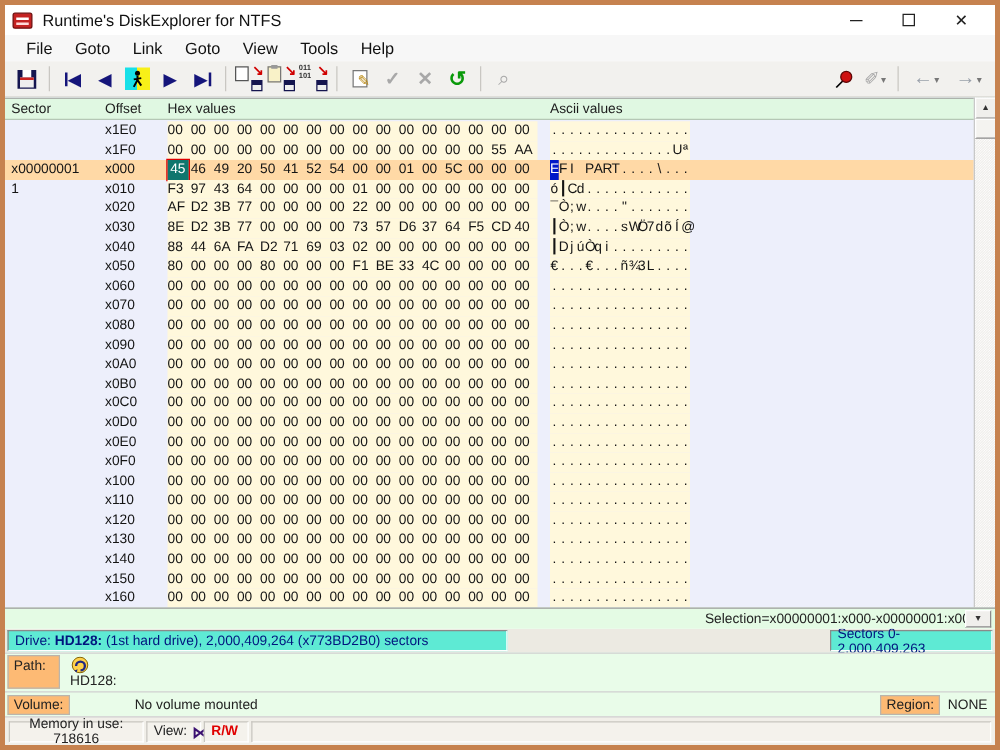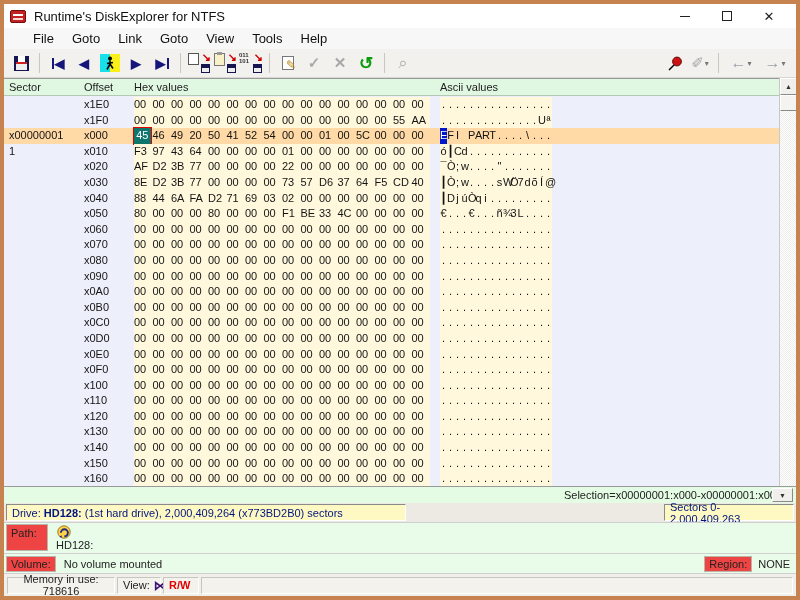--- a/index.html
+++ b/index.html
@@ -10,21 +10,21 @@
   .app-icon{width:16px;height:13px;background:#C42222;border:1px solid #6e0f0f;border-radius:2px;position:relative;margin-right:8px;}
   .app-icon:before{content:"";position:absolute;left:2px;right:2px;top:3px;height:2px;background:#fff;}
   .app-icon:after{content:"";position:absolute;left:2px;right:2px;top:7px;height:2px;background:#ffd9d9;}
   .title-text{font-size:13px;color:#111;}
   .win-controls{margin-left:auto;display:flex;align-items:center;}
   .win-btn{width:42px;height:22px;display:flex;align-items:center;justify-content:center;color:#222;}
   .glyph-min{width:10px;height:1px;background:#222;}
   .glyph-max{width:10px;height:10px;border:1px solid #222;}
   .glyph-close{font-size:13px;line-height:1;}
   
-  .menubar{height:21px;background:#f7f7f7;display:flex;align-items:center;padding-left:20px;flex:0 0 auto;}
+  .menubar{height:21px;background:#f7f7f7;display:flex;align-items:center;padding-left:8px;flex:0 0 auto;}
   .menu-item{font-size:13px;color:#111;padding:2px 9px;}
   
   .toolbar{height:29px;background:#f2f1ee;border-bottom:1px solid #d9d7d2;display:flex;align-items:center;padding:0 4px;flex:0 0 auto;}
   .tbtn{width:26px;height:24px;display:flex;align-items:center;justify-content:center;position:relative;}
   .tsep{width:1px;height:20px;background:#c9c7c2;margin:0 5px;}
   .floppy{width:15px;height:15px;background:#15154f;position:relative;}
   .floppy:before{content:"";position:absolute;top:0;left:4px;width:7px;height:6px;background:#fff;}
   .floppy:after{content:"";position:absolute;bottom:1px;left:2px;width:11px;height:6px;background:#eee;border-top:2px solid #c22;}
   .navypl{color:#15157a;font-size:13px;font-weight:bold;line-height:1;}
   .firstbar{width:2px;height:11px;background:#15157a;display:inline-block;margin-right:1px;vertical-align:middle;}
@@ -64,30 +64,30 @@
   .vscroll{position:absolute;top:0;right:0;bottom:0;width:17px;background-color:#efedea;background-image:linear-gradient(45deg,#fff 25%,transparent 25%,transparent 75%,#fff 75%),linear-gradient(45deg,#fff 25%,transparent 25%,transparent 75%,#fff 75%);background-size:2px 2px;background-position:0 0,1px 1px;border-left:1px solid #c8c8c8;}
   .sbtn{width:17px;height:17px;background:#f0efec;border:1px solid;border-color:#fff #8a8a8a #8a8a8a #fff;display:flex;align-items:center;justify-content:center;font-size:7px;color:#333;}
   .sthumb{width:17px;height:16px;background:#f4f3f0;border:1px solid;border-color:#fff #8a8a8a #8a8a8a #fff;}
   
   .posline{height:17px;background:#E4FBE4;border-top:1px solid #9a9a9a;display:flex;align-items:center;font-size:11px;color:#222;position:relative;flex:0 0 auto;}
   .posline .left{padding-left:5px;}
   .posline .right{margin-left:auto;padding-right:14px;}
   .selbtn{position:absolute;right:3px;top:1px;width:21px;height:14px;background:#f0efec;border:1px solid;border-color:#fff #8a8a8a #8a8a8a #fff;display:flex;align-items:center;justify-content:center;font-size:7px;color:#333;}
   
   .driverow{height:19px;background:#ECEAE2;display:flex;align-items:center;font-size:11px;flex:0 0 auto;padding:1px 2px;}
-  .panel-sunken{background:#fef9c3;border:1px solid;border-color:#8a8a8a #fff #fff #8a8a8a;height:17px;display:flex;align-items:center;padding:0 5px;color:#00157e;}
+  .panel-sunken{background:#5eead4;border:1px solid;border-color:#8a8a8a #fff #fff #8a8a8a;height:17px;display:flex;align-items:center;padding:0 5px;color:#00157e;}
   .drivepanel{width:400px;}
   .sectorspanel{margin-left:auto;width:130px;justify-content:center;}
   .b{font-weight:bold;}
   
   .pathrow{height:31px;background:#E9FCE9;border-top:1px solid #cfcfcf;display:flex;flex:0 0 auto;padding:1px 2px;}
-  .lblbox{background:#ef4444;border:1px solid #b9b5ad;color:#222;font-size:11px;display:flex;align-items:flex-start;padding:2px 4px;flex:0 0 auto;}
+  .lblbox{background:#fdba74;border:1px solid #b9b5ad;color:#222;font-size:11px;display:flex;align-items:flex-start;padding:2px 4px;flex:0 0 auto;}
   .pathlbl{width:42px;height:27px;}
   .pathcontent{margin-left:8px;font-size:11px;color:#222;display:flex;flex-direction:column;justify-content:space-between;padding:1px 0;}
-  .volumerow{height:20px;background:#E9FCE9;border-top:1px solid #cfcfcf;display:flex;align-items:center;font-size:11px;color:#222;flex:0 0 auto;padding:1px 2px;}
+  .volumerow{height:20px;background:#E9FCE9;border-top:1px solid #cfcfcf;display:flex;align-items:center;font-size:11px;color:#222;flex:0 0 auto;padding:1px 2px;gap:44px;}
   .vollbl{height:16px;align-items:center;}
   .volval{margin-left:8px;}
   .regionwrap{margin-left:auto;display:flex;align-items:center;}
   .regionval{margin:0 4px 0 6px;}
   
   .statusbar{height:23px;background:#F1EFE9;border-top:1px solid #cfcfcf;display:flex;align-items:center;padding:2px 3px;font-size:11px;color:#222;flex:0 0 auto;}
   .spanel{height:17px;border:1px solid;border-color:#c7c5bf #fff #fff #c7c5bf;background:#F4F2EC;display:flex;align-items:center;padding:0 5px;margin-right:2px;}
   .sp-mem{width:108px;text-align:center;}
   .sp-view{width:44px;}
   .sp-rw{width:36px;color:#e00000;font-weight:bold;}

